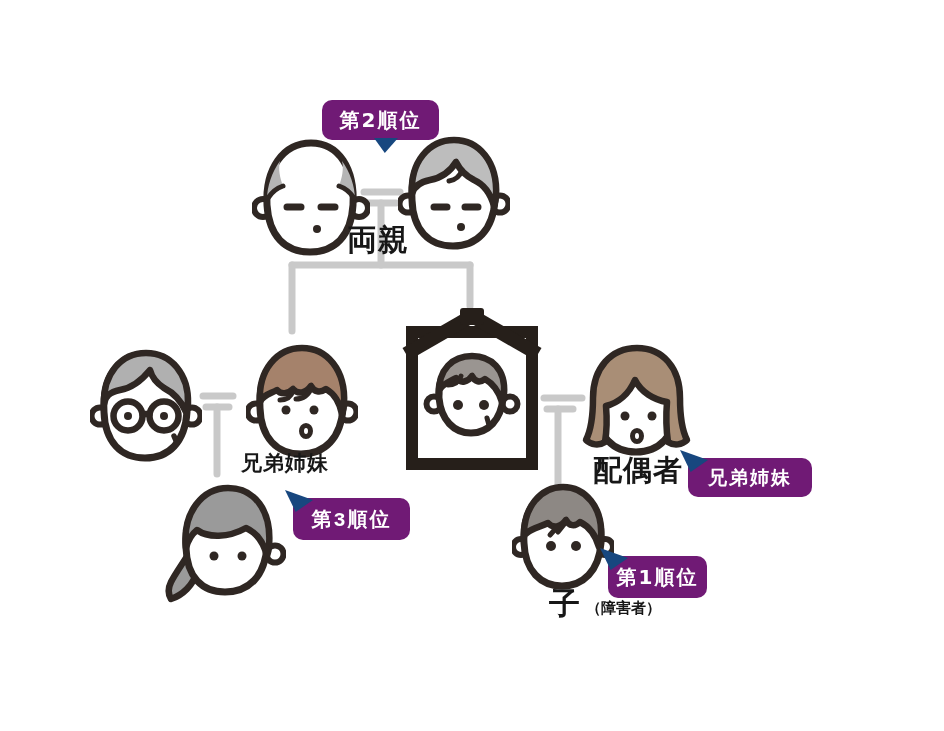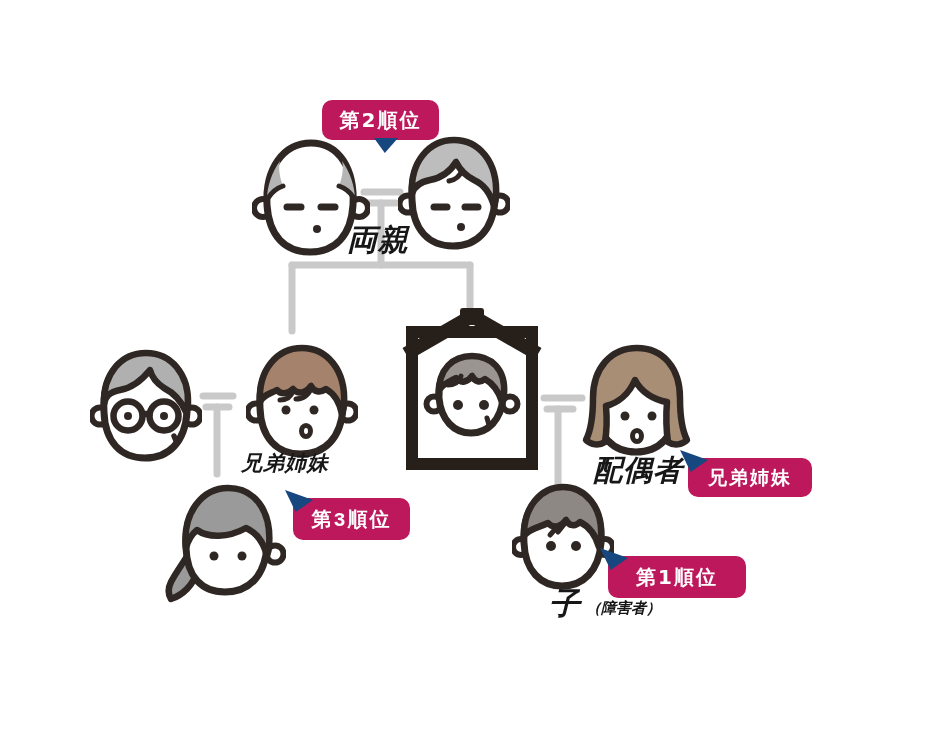--- a/index.html
+++ b/index.html
@@ -6,37 +6,37 @@
   html,body { background:#ffffff; }
   body { font-family:"DejaVu Sans", sans-serif; }
   .canvas {
     position:relative; width:944px; height:731px;
     background:#ffffff; overflow:hidden;
   }
   svg.connectors { position:absolute; left:0; top:0; z-index:1; pointer-events:none; }
   .icon { position:absolute; z-index:2; }
   .label {
     position:absolute; z-index:3; font-weight:800; color:#171717;
-    line-height:1.05; letter-spacing:1px; white-space:nowrap;font-style:italic;
+    line-height:1.05; letter-spacing:1px; white-space:nowrap;
   }
   .label-parents   { left:347px; top:224px; font-size:30px; }
   .label-siblings  { left:241px; top:452px; font-size:21px; }
   .label-spouse    { left:593px; top:455px; font-size:29px; }
   .label-child-wrap{ left:549px; top:588px; display:flex; align-items:flex-end; gap:5px; }
   .label-child     { font-size:31px; font-weight:800; color:#171717; line-height:1; }
   .label-child-note{ font-size:15px; font-weight:800; color:#171717; line-height:1; margin-bottom:3px; letter-spacing:0; }
   .bubble {
-    position:absolute; z-index:4; background:#be185d; color:#ffffff;
+    position:absolute; z-index:4; background:#701a75; color:#ffffff;
     border-radius:10px; display:flex; align-items:center; justify-content:center;
     font-size:20px; font-weight:600; letter-spacing:2px; white-space:nowrap;
   }
   .bubble .txt { position:relative; z-index:2; }
   .bubble-rank2 { left:322px; top:100px; width:117px; height:40px; }
   .bubble-rank3 { left:293px; top:498px; width:117px; height:42px;font-family:Liberation Mono, monospace; }
-  .bubble-rank1 { left:608px; top:556px; width:138px; height:42px; }
+  .bubble-rank1 { left:608px; top:556px; width:99px; height:42px; }
   .bubble-always{ left:688px; top:458px; width:124px; height:39px; font-size:19px; }
   .tail { position:absolute; background:#17477f; z-index:1; }
   .tail-down { left:52px; bottom:-13px; width:24px; height:15px;
                clip-path:polygon(0 0, 100% 0, 45% 100%); }
   .tail-tl   { left:-8px; top:-8px; width:28px; height:22px;
                clip-path:polygon(0 0, 100% 45%, 38% 100%); }
 </style>
 </head>
 <body>
 

